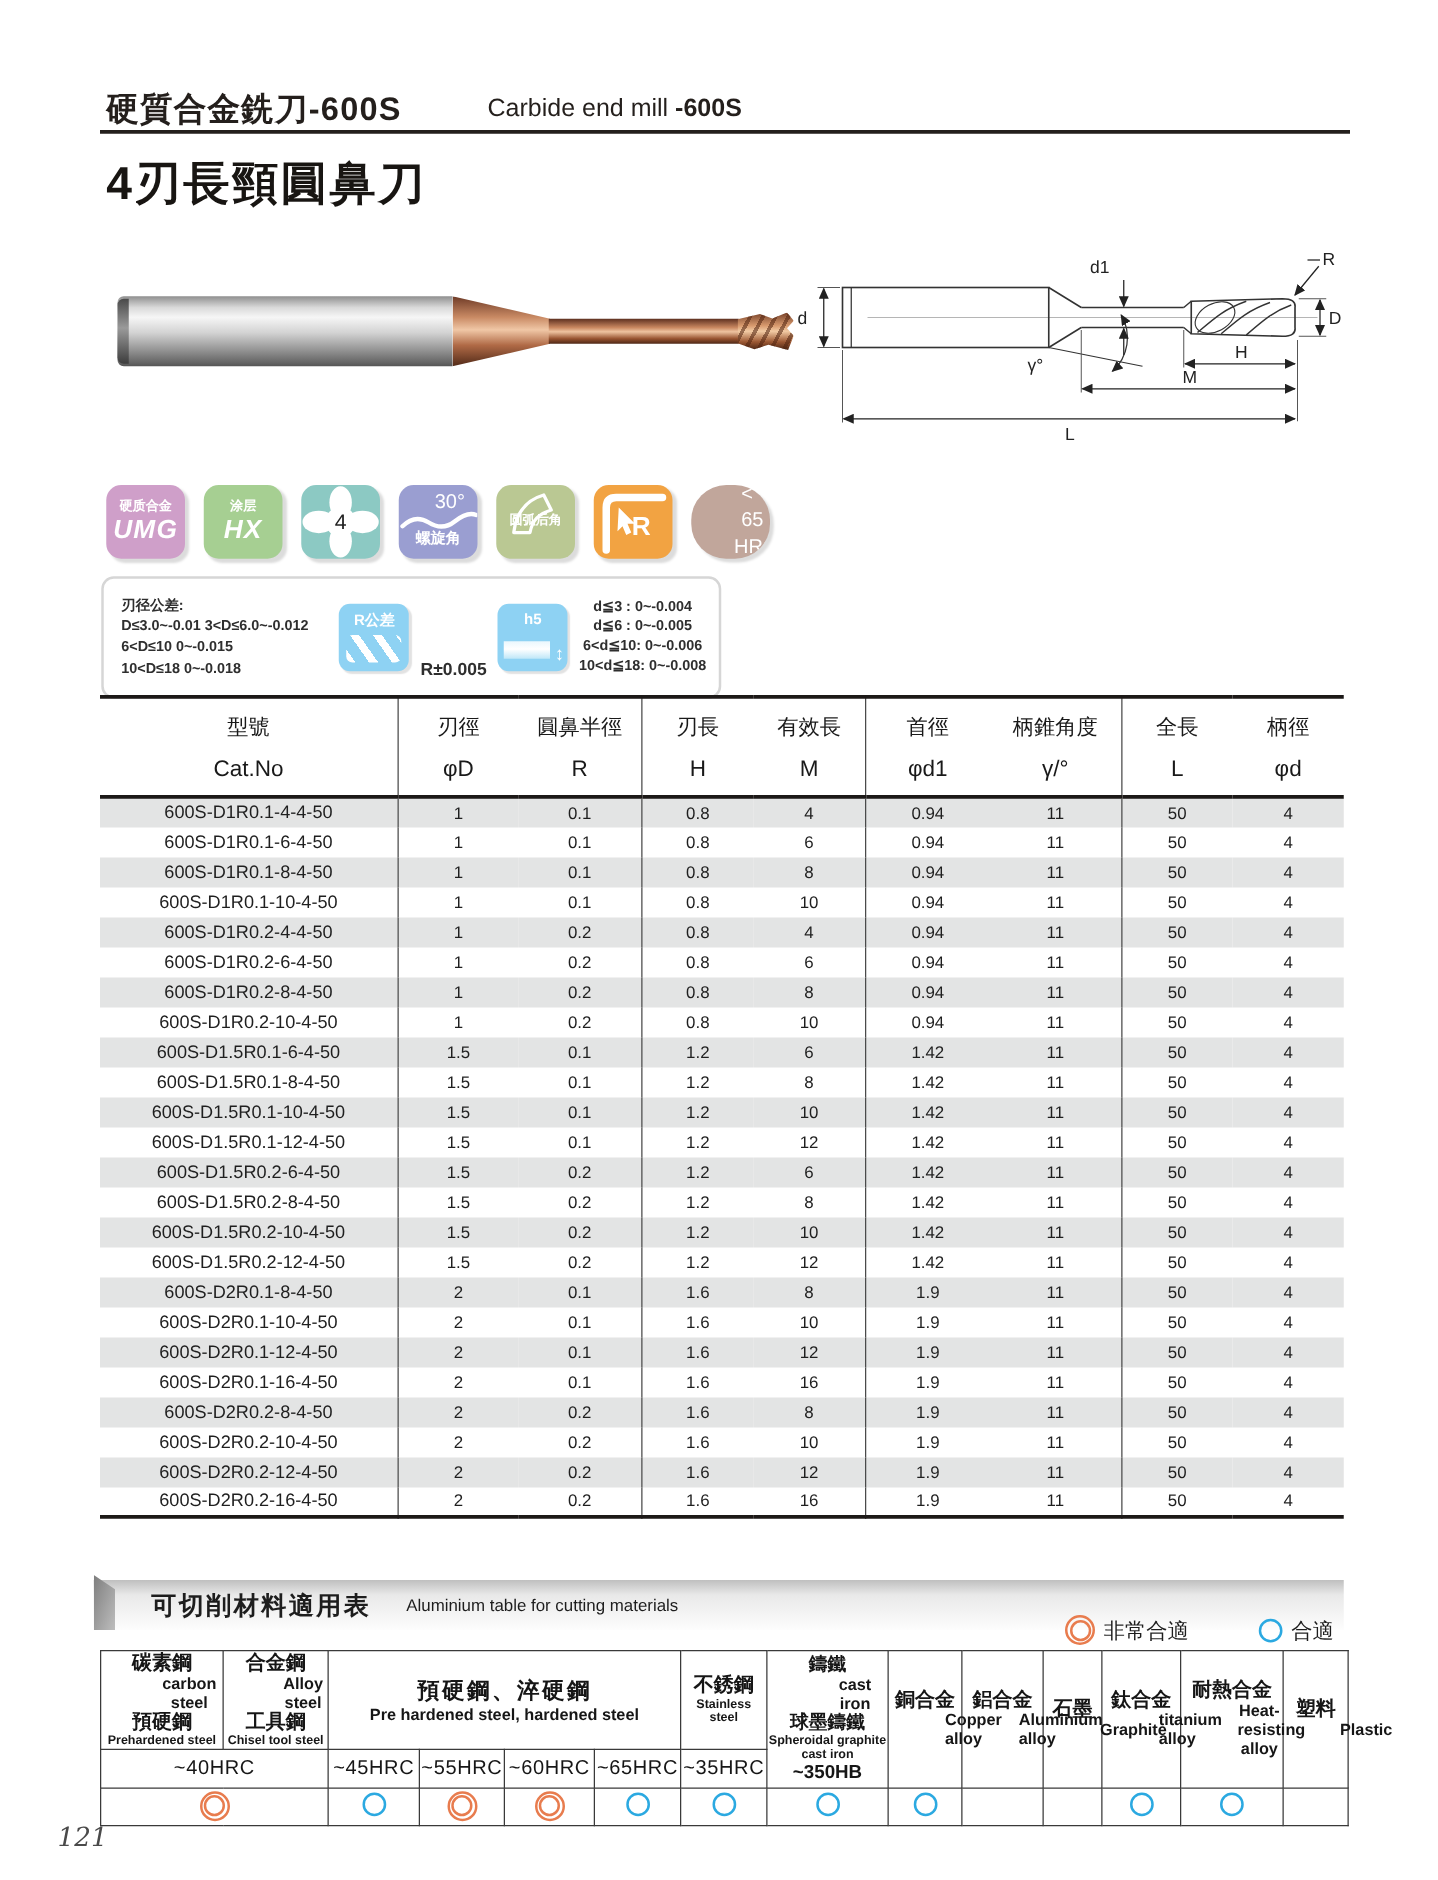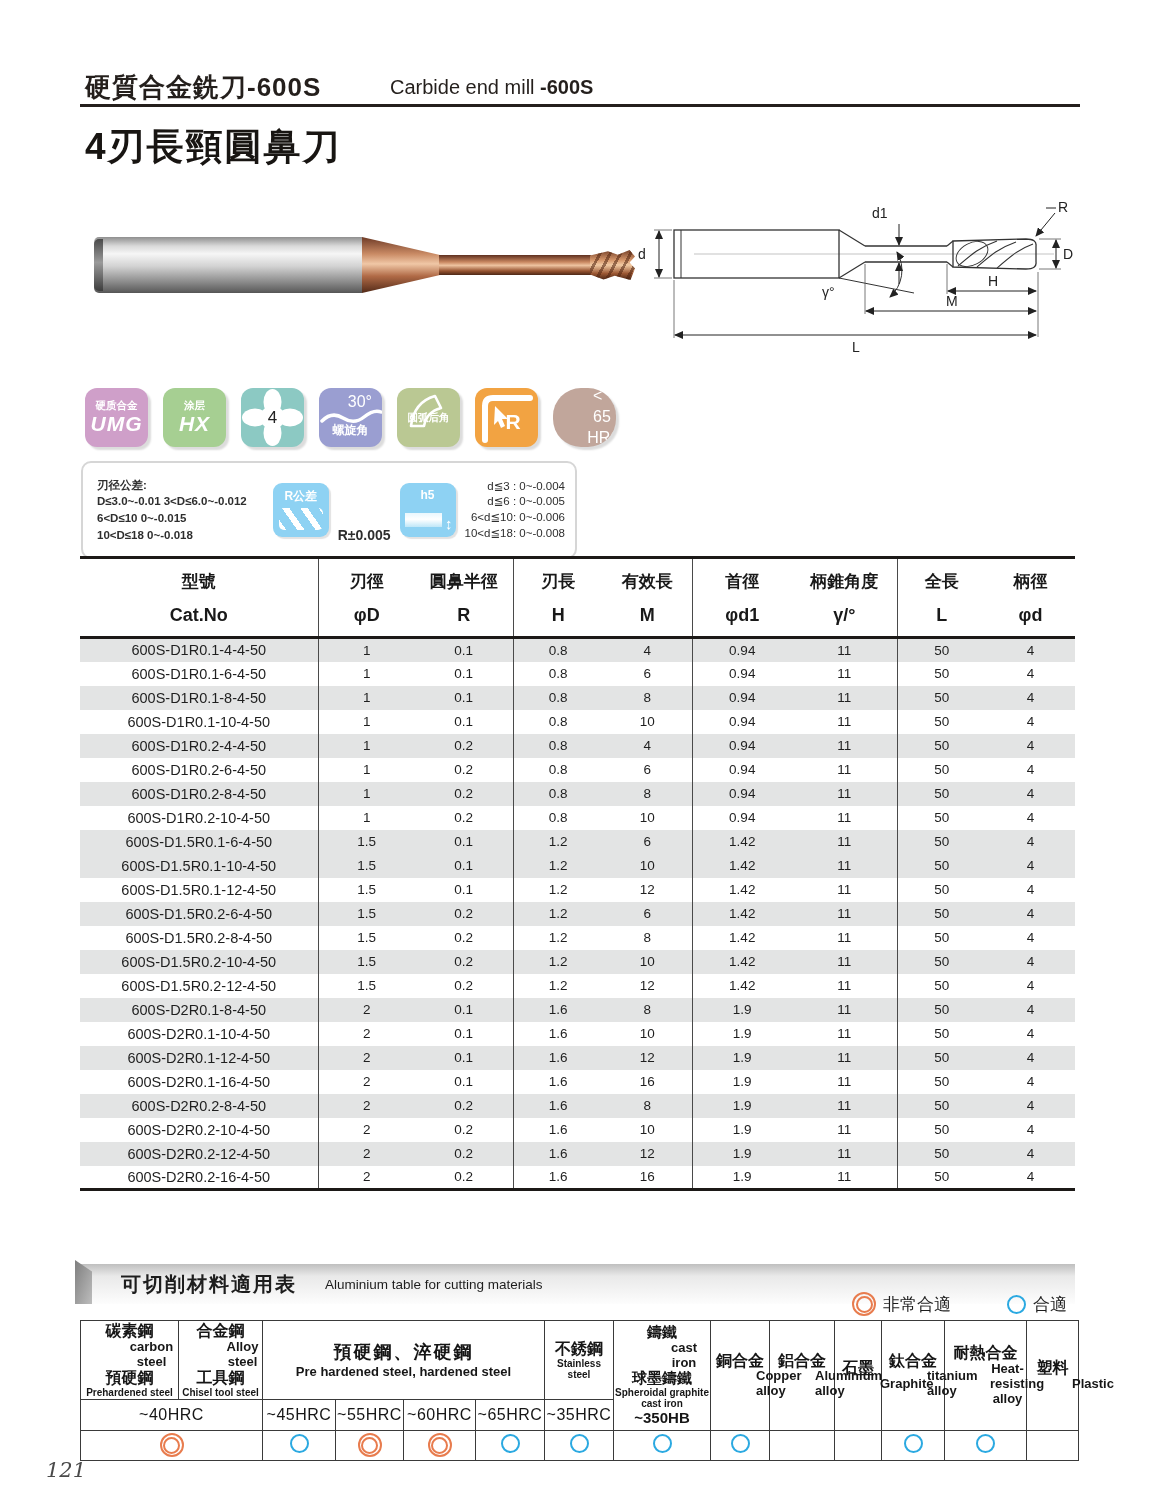--- a/index.html
+++ b/index.html
@@ -56,26 +56,26 @@
   .bluechip { width:56px; height:54px; border-radius:9px; background:#8ed2f3; position:relative;
     color:#fff; font-weight:bold; text-align:center; flex:none;
     box-shadow:2px 2px 1px #e2e2e2; }
   .bluechip .cap { font-size:12px; padding-top:5px; }
   .chip-stripes { position:absolute; left:6px; right:6px; bottom:7px; height:22px; border-radius:5px; overflow:hidden;
     background:repeating-linear-gradient(55deg,#fff 0 6px,rgba(255,255,255,0) 6px 15px); }
   .chip-bar { position:absolute; left:5px; right:14px; bottom:10px; height:14px;
     background:linear-gradient(180deg,#eaf7fd,#fff 45%,#bfe7f8); }
   .chip-arrow { position:absolute; right:3px; bottom:5px; font-size:15px; color:#fff; }
   .tol-rval { align-self:flex-end; margin-bottom:8px; font-size:14px; font-weight:bold; color:#2e2e2e; white-space:nowrap; }
-  .tol-right { margin-left:auto; font-size:11.5px; font-weight:normal; color:#2e2e2e; line-height:1.35; text-align:right; white-space:nowrap; }
+  .tol-right { margin-left:auto; font-size:11.5px; font-weight:bold; color:#2e2e2e; line-height:1.35; text-align:center; white-space:nowrap; }
 
   
   .spec-table { position:absolute; left:80px; top:556px; width:995px; border-collapse:collapse; table-layout:fixed;
     border-top:3px solid #1c1917; border-bottom:3px solid #1c1917; }
-  .spec-table thead th { border-bottom:3px solid #1c1917; font-weight:bold; height:80px; vertical-align:middle; padding:0; }
+  .spec-table thead th { border-bottom:3px solid #1c1917; font-weight:normal; height:80px; vertical-align:middle; padding:0; }
   .spec-table .hzh { font-size:17px; color:#191919; padding-bottom:12px; }
   .spec-table .hsym { font-size:18px; color:#191919; }
   .spec-table td { height:24px; font-size:13.5px; text-align:center; color:#1f1f1f; padding:0; }
   .spec-table td.model { font-size:14.5px; }
   .spec-table tr.shade { background:#e3e4e4; }
   .spec-table th:nth-child(2), .spec-table td:nth-child(2),
   .spec-table th:nth-child(4), .spec-table td:nth-child(4),
   .spec-table th:nth-child(6), .spec-table td:nth-child(6),
   .spec-table th:nth-child(8), .spec-table td:nth-child(8) { border-left:1.5px solid #4a4a4a; }
 
@@ -218,21 +218,21 @@
       <svg viewBox="0 0 63 59">
         <path d="M3,33 Q13,23 24,30 T45,29 T62,24" fill="none" stroke="#fff" stroke-width="3.5" stroke-linecap="round"></path>
       </svg>
       <span class="mid over" style="align-self:flex-end;margin-right:10px;margin-top:-6px;">30°</span>
       <span class="tiny over" style="margin-top:10px;font-size:12px;">螺旋角</span>
     </div>
     <div class="badge" style="background: rgb(186, 200, 147);">
       <svg viewBox="0 0 63 59">
         <path d="M14,38 C16,22 24,12 38,8 L44,20 C34,23 29,28 27,38 Z" fill="none" stroke="#fff" stroke-width="2.6" stroke-linejoin="round"></path>
       </svg>
-      <span class="tiny over" style="font-size:10.5px;">圆弧后角</span>
+      <span class="tiny over" style="font-size:10.5px;font-family:Liberation Serif, serif;">圆弧后角</span>
     </div>
     <div class="badge" style="background: rgb(242, 163, 66);">
       <svg viewBox="0 0 63 59">
         <path d="M10,52 L10,18 Q10,10 18,10 L55,10" fill="none" stroke="#fff" stroke-width="6" stroke-linecap="round"></path>
         <path d="M20,18 L33,31 L27,31 L30,38 L26,40 L23,33 L19,37 Z" fill="#fff"></path>
       </svg>
       <span class="big over" style="margin-left:14px;margin-top:10px;font-style:normal;">R</span>
     </div>
     <div class="badge" style="background: rgb(193, 166, 155); border-radius: 28px;">
       <span class="mid over">&lt; 65</span>
@@ -405,20 +405,31 @@
           <td>11</td>
           <td>50</td>
           <td>4</td>
         </tr>
         <tr class="shade">
           <td class="model">600S-D1.5R0.1-6-4-50</td>
           <td>1.5</td>
           <td>0.1</td>
           <td>1.2</td>
           <td>6</td>
+          <td>1.42</td>
+          <td>11</td>
+          <td>50</td>
+          <td>4</td>
+        </tr>
+        <tr>
+          <td class="model">600S-D1.5R0.1-8-4-50</td>
+          <td>1.5</td>
+          <td>0.1</td>
+          <td>1.2</td>
+          <td>8</td>
           <td>1.42</td>
           <td>11</td>
           <td>50</td>
           <td>4</td>
         </tr>
         <tr class="shade">
           <td class="model">600S-D1.5R0.1-10-4-50</td>
           <td>1.5</td>
           <td>0.1</td>
           <td>1.2</td>

